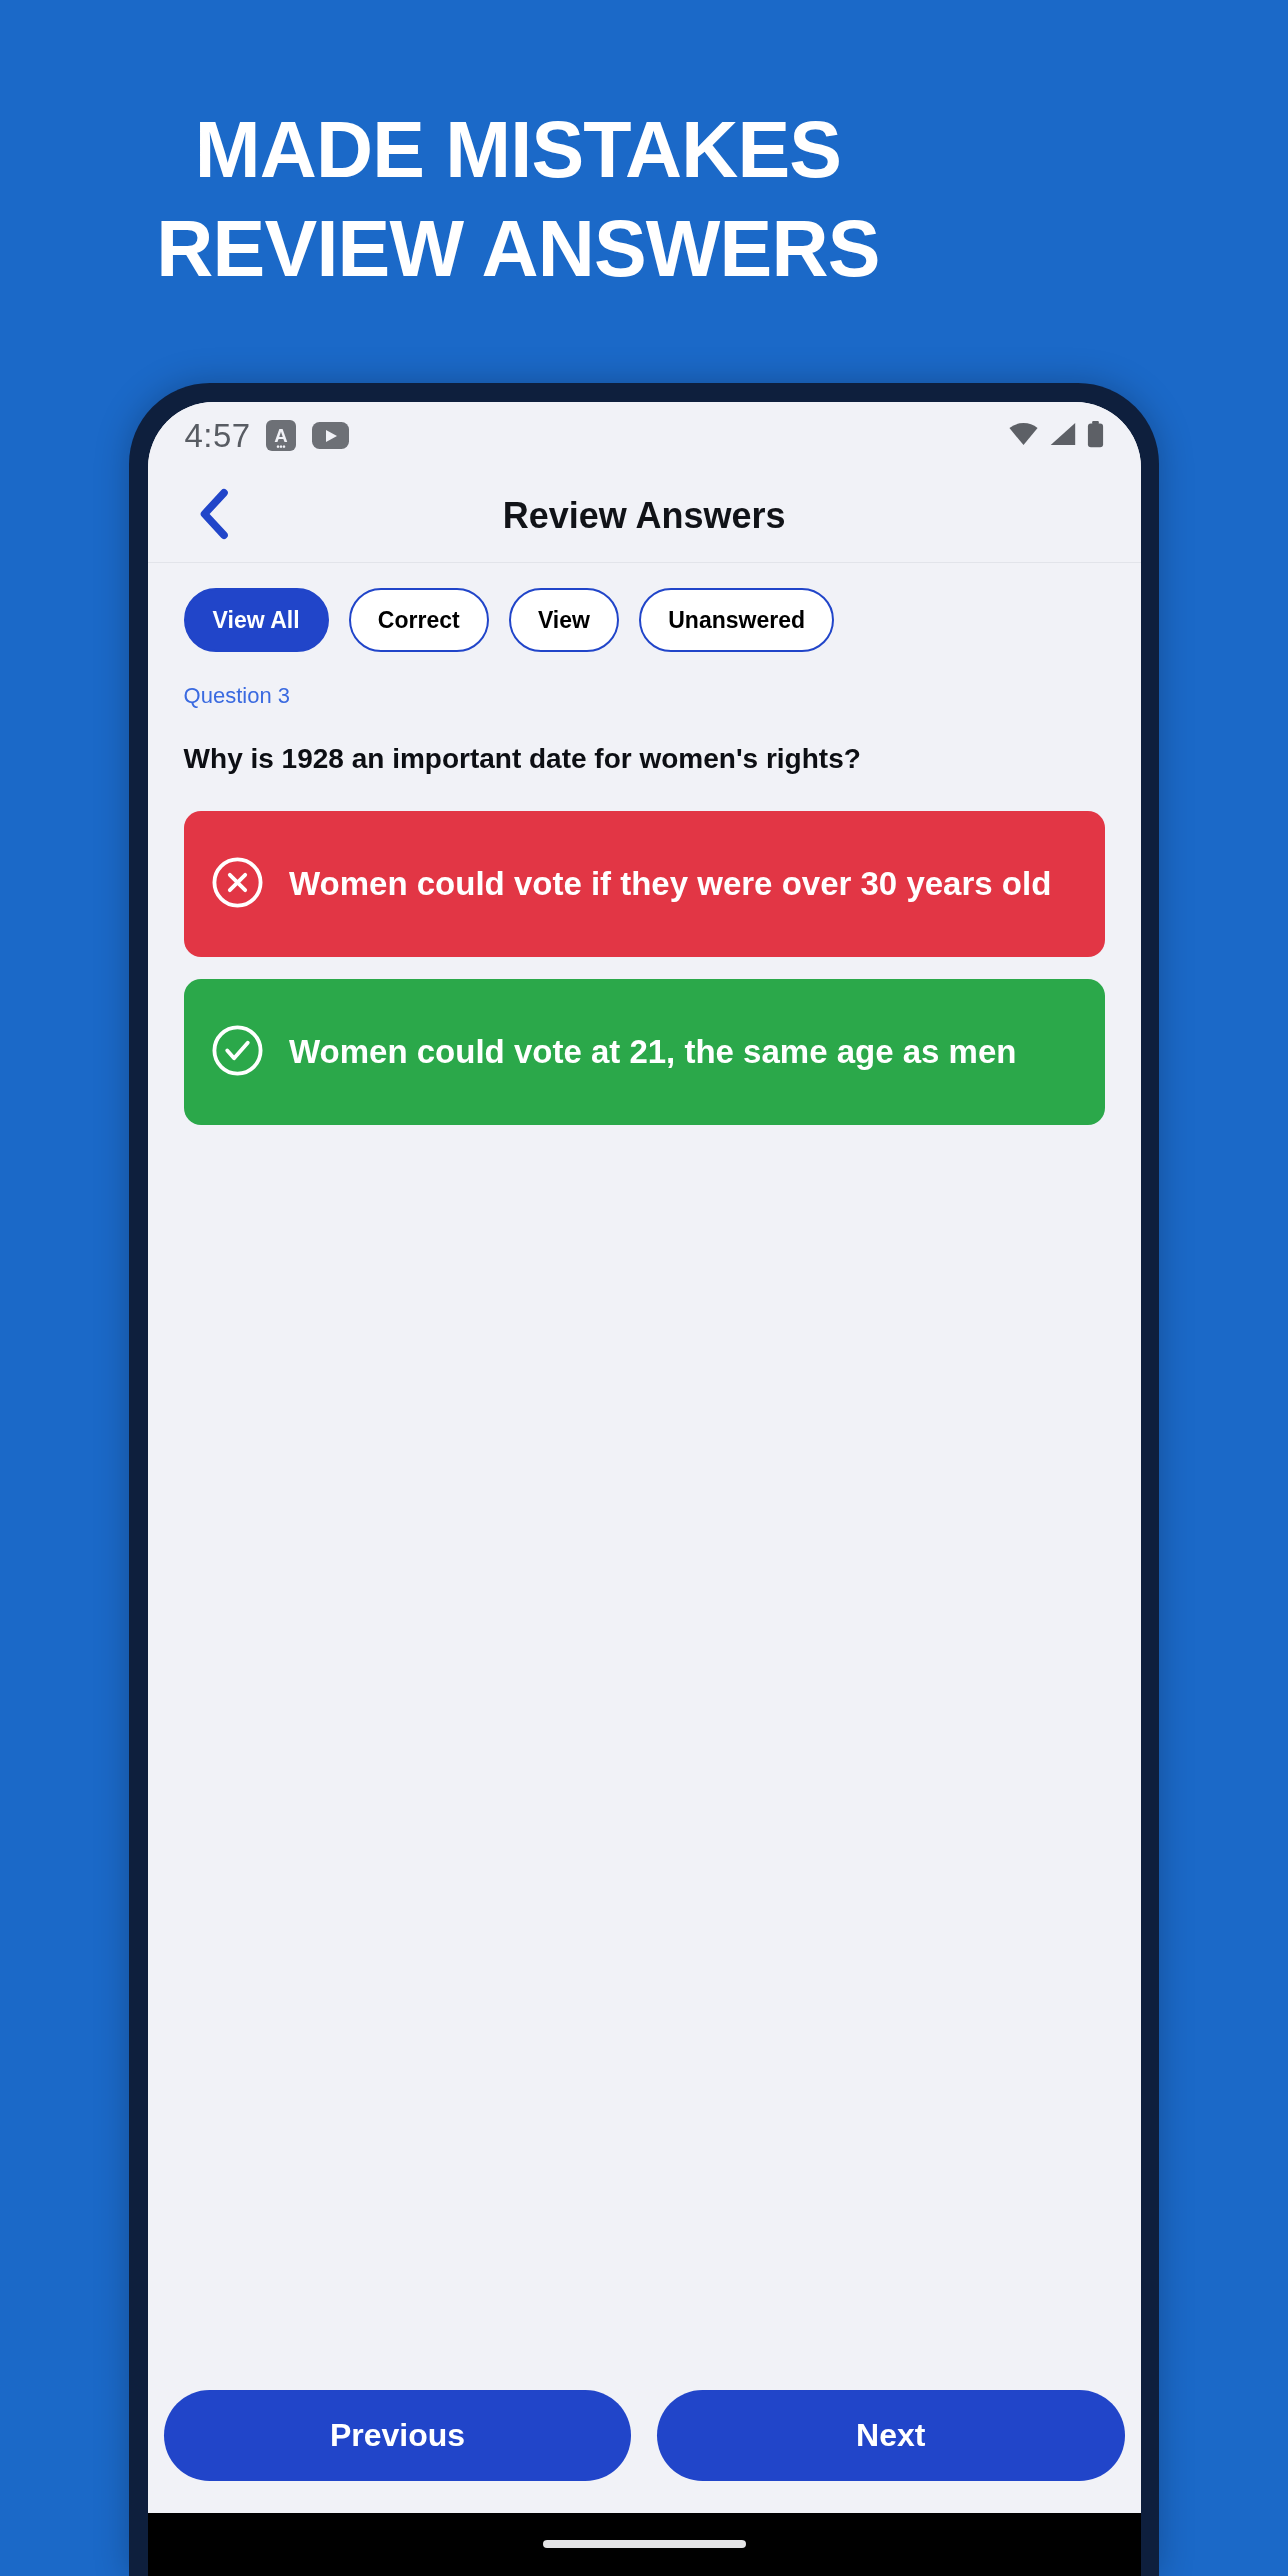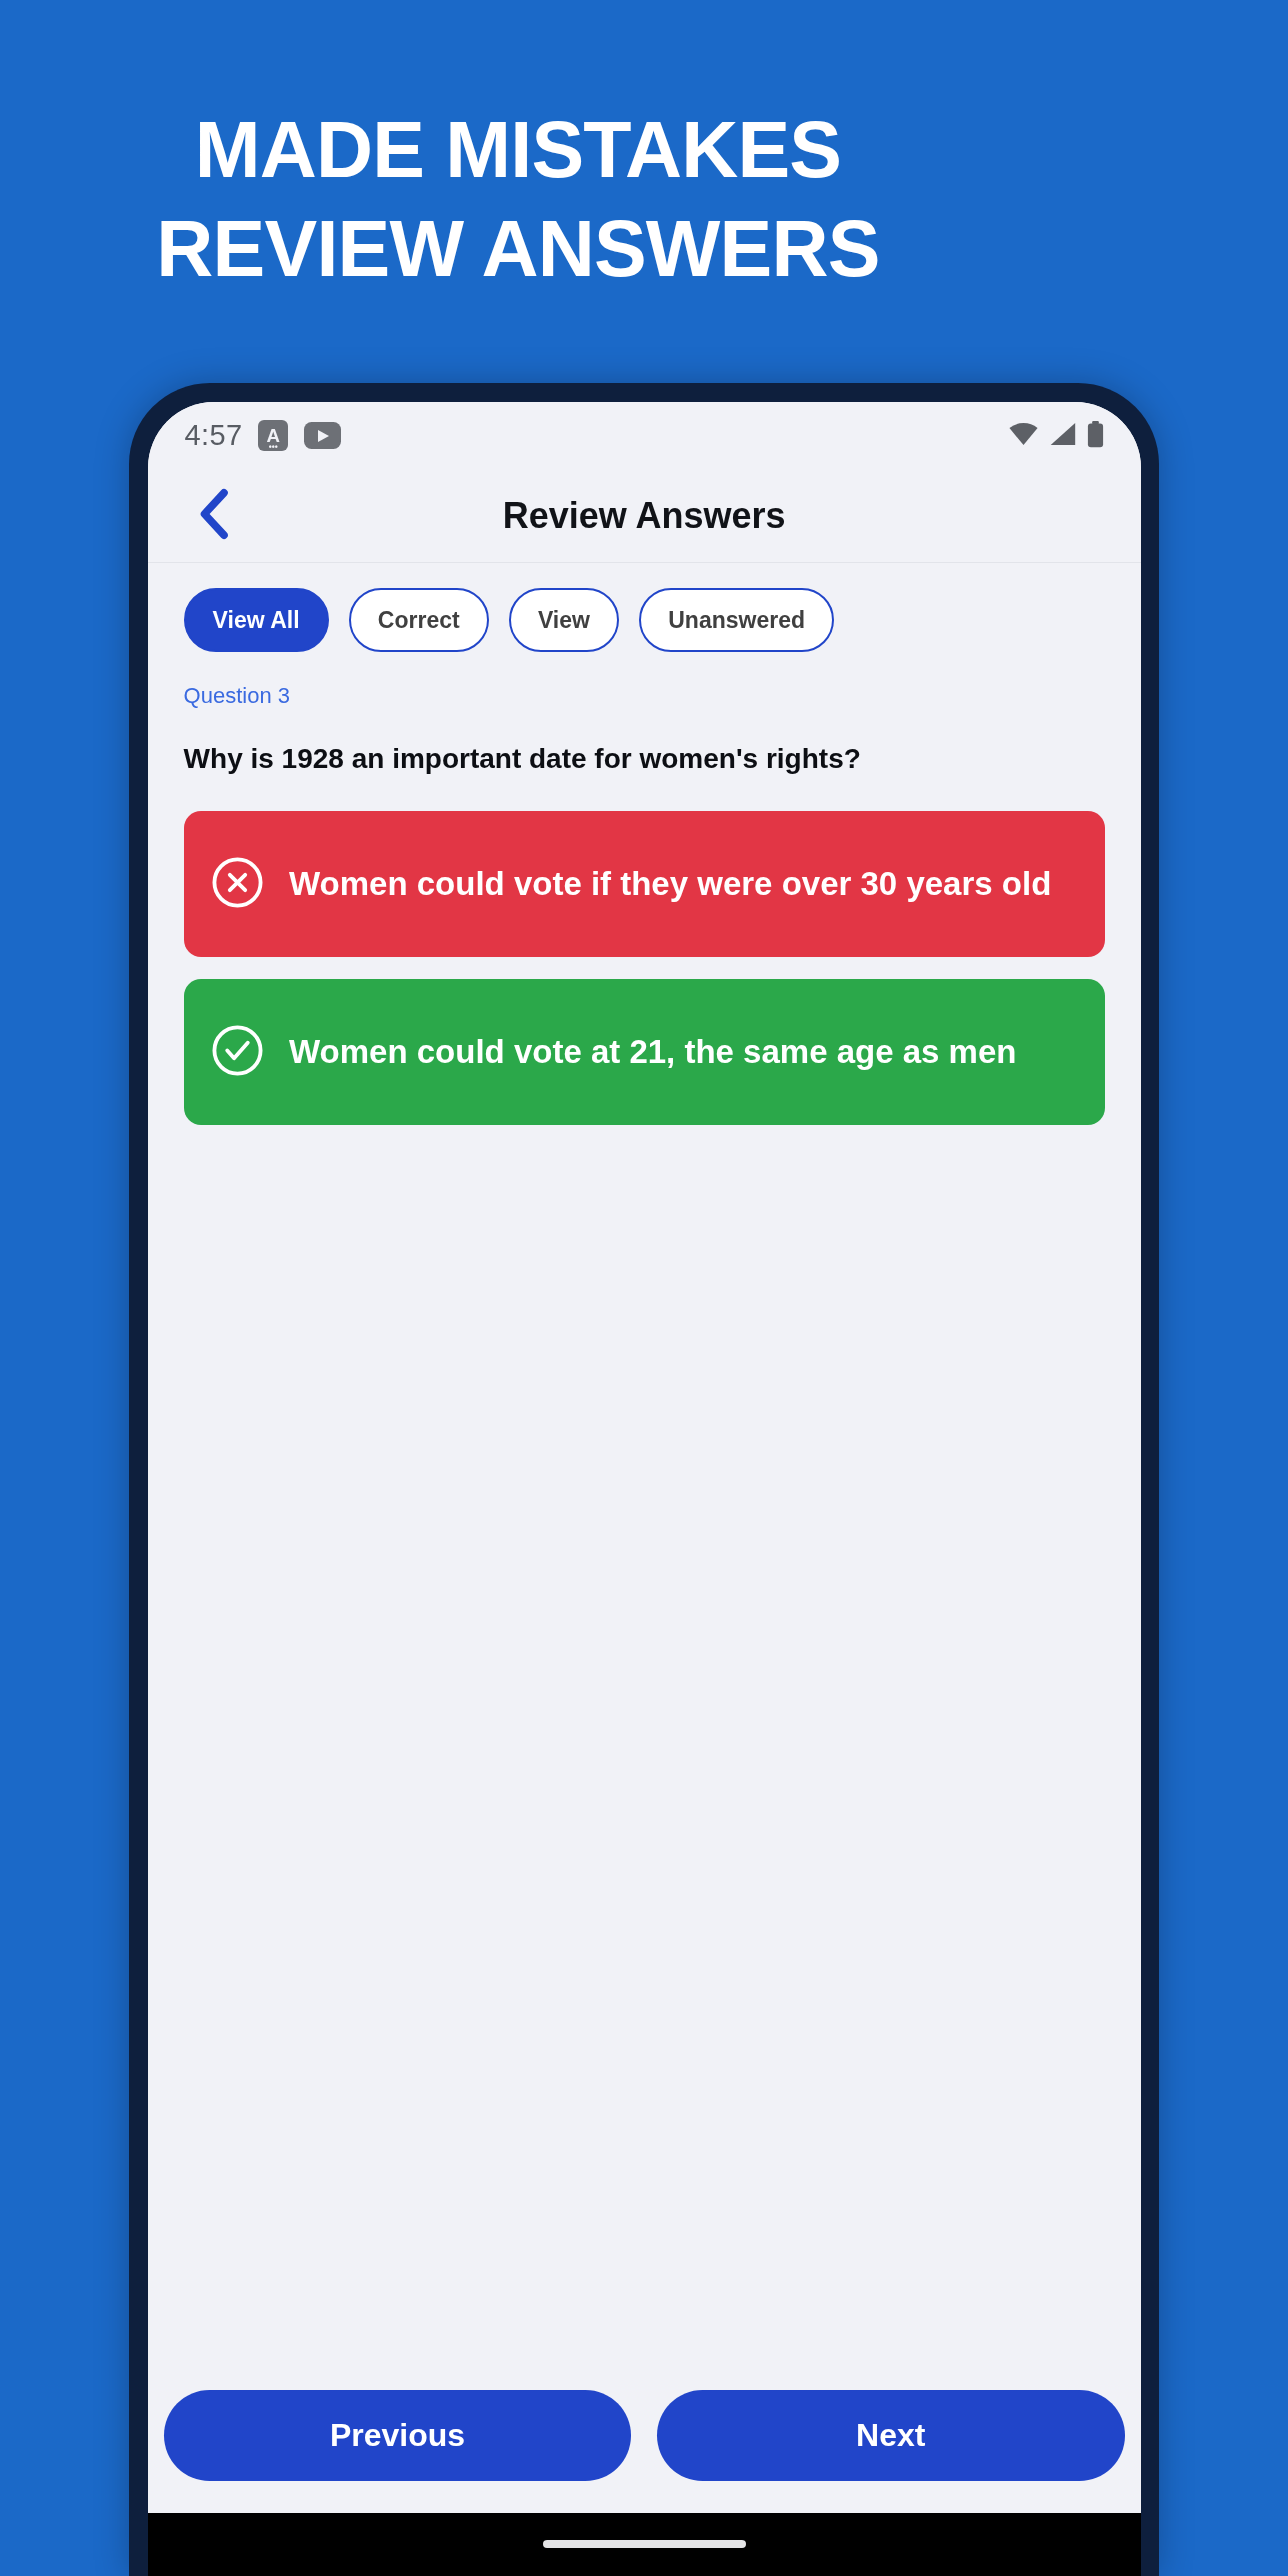--- a/index.html
+++ b/index.html
@@ -58,21 +58,21 @@
   #status-bar {
     height: 68px;
     padding: 0 37px 0 37px;
     display: flex;
     align-items: center;
     justify-content: space-between;
     background: #f1f2f7;
   }
   .status-left { display: flex; align-items: center; gap: 15.3px; }
   #status-clock {
-    font-size: 29px;
+    font-size: 33px;
     color: #585c63;
     font-weight: normal;
     letter-spacing: 0.4px;
   }
   .sb-badge {
     width: 30.5px; height: 30.5px;
     background: #6d7076;
     border-radius: 6px;
     display: flex; align-items: center; justify-content: center;
     color: #f1f2f7;
@@ -145,21 +145,21 @@
     cursor: pointer;
     line-height: 1;
   }
   .pill.active {
     background: #2145c9;
     color: #ffffff;
     border: 2.5px solid #2145c9;
   }
   .pill.inactive {
     background: #ffffff;
-    color: #404040;
+    color: #000000;
     border: 2.5px solid #2145c9;
   }
 
   
   #question-label {
     padding: 8.5px 36px 0 36px;
     font-size: 22px;
     color: #3a6ae0;
     font-weight: normal;
   }

